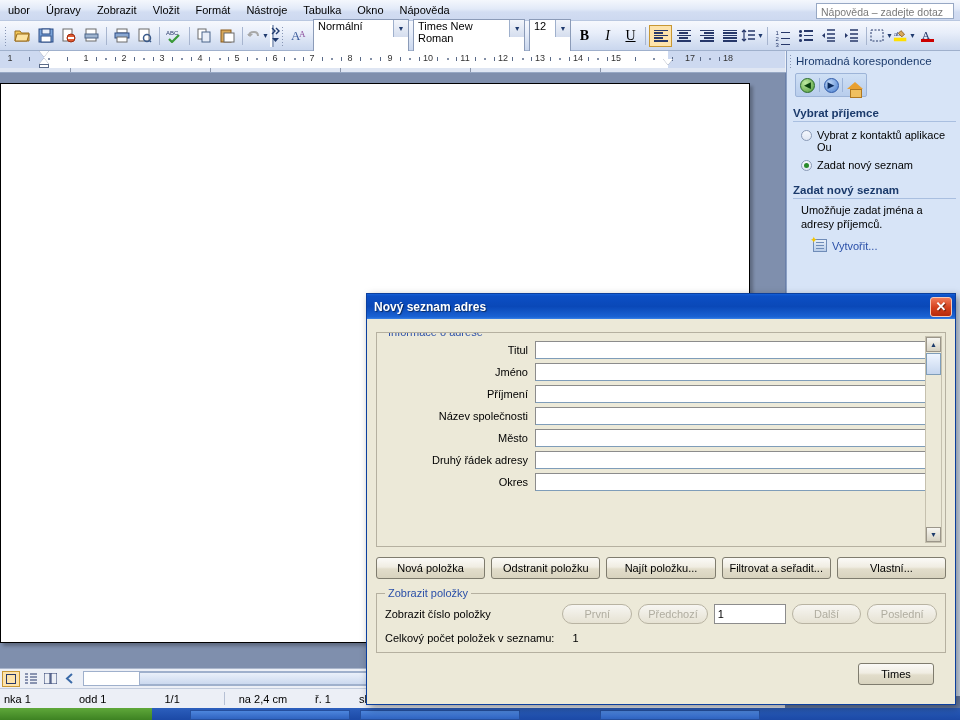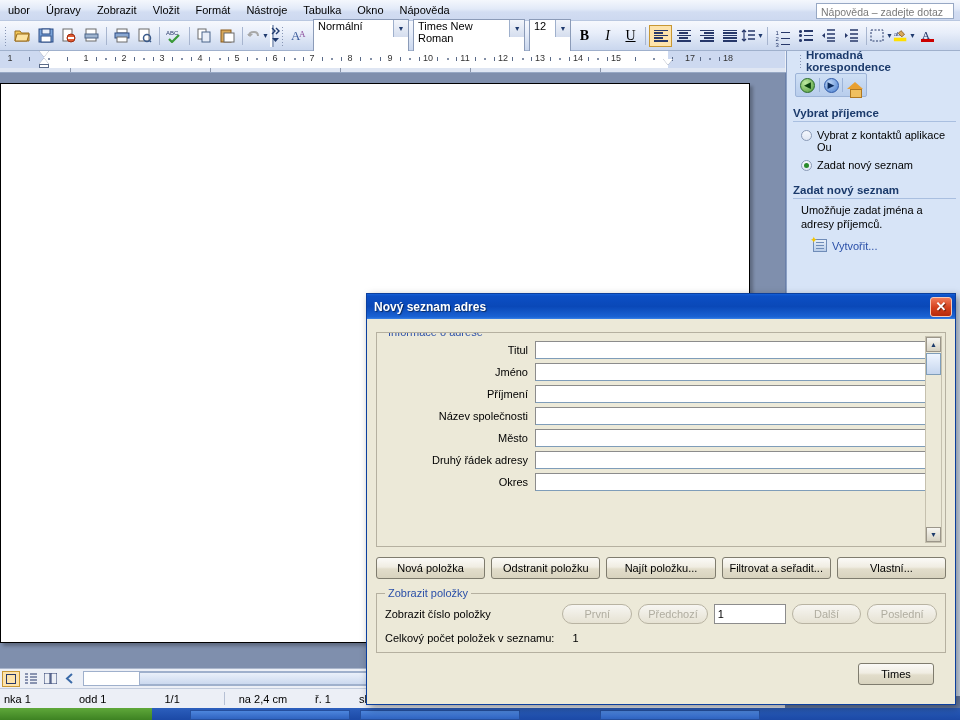--- a/index.html
+++ b/index.html
@@ -132,22 +132,22 @@
     background: #ffffff; border: 1px solid #000;
     box-shadow: 3px 3px 3px rgba(0,0,0,0.25);
   }
 
   
   .taskpane {
     position: absolute; left: 786px; top: 51px; width: 174px; height: 645px;
     background: #d7e4f7; border-left: 1px solid #8ba0c4;
   }
   .tp-header {
-    display: flex; align-items: center; height: 20px; padding: 0 12px;
-    font-weight: bold; font-size: 11.5px; color: #1b3a6b;
+    display: flex; align-items: center; height: 20px; padding: 0 2px;
+    font-weight: normal; font-size: 11.5px; color: #1b3a6b;
   }
   .tp-dots {
     width: 3px; height: 14px; margin-right: 4px;
     background-image: radial-gradient(#8795b4 40%, transparent 41%);
     background-size: 3px 3px; background-repeat: repeat-y;
   }
   .tp-navbar {
     display: flex; align-items: center; gap: 3px;
     margin: 2px 6px 0 8px; padding: 2px 3px;
     background: linear-gradient(to bottom,#cfe0f5,#b8cdec);

